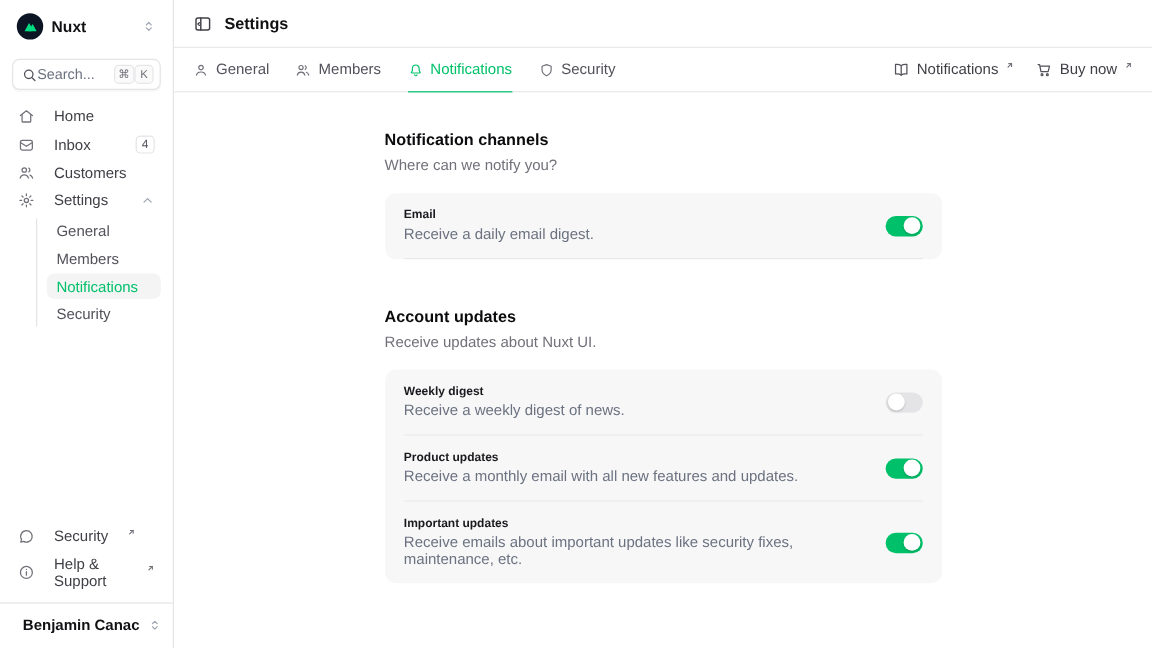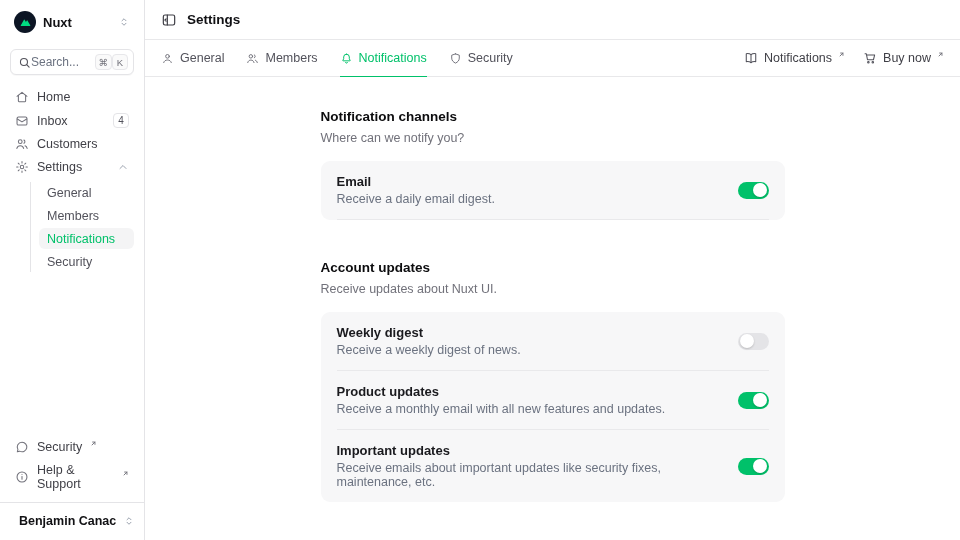--- a/index.html
+++ b/index.html
@@ -10,21 +10,21 @@
   
   .sidebar { width:145px; min-width:145px; border-right:1px solid #e4e4e7; display:flex; flex-direction:column; padding:8px 10px 0; }
   .team-row { display:flex; align-items:center; gap:7px; padding:3px 4px; border-radius:6px; }
   .team-logo { width:22px; height:22px; border-radius:50%; background:#0c1524; display:flex; align-items:center; justify-content:center; }
   .team-name { font-size:13px; font-weight:700; color:#111114; flex:1; }
   .updown { color:#9ca3af; display:flex; }
   .search-box { margin-top:13px; height:26px; border:1px solid #e4e4e7; border-radius:6px; background:#fff; display:flex; align-items:center; padding:0 5px 0 7px; box-shadow:0 1px 1px rgba(0,0,0,.03); }
   .search-box .ph { flex:1; font-size:12px; color:#6b7280; }
   .kbd { min-width:16px; height:16px; padding:0 3px; border:1px solid #e7e7ea; background:#fafafa; border-radius:4px; font-size:9.5px; color:#71717a; display:flex; align-items:center; justify-content:center; }
   .nav { margin-top:12px; display:flex; flex-direction:column; gap:3px; }
-  .nav-item { display:flex; align-items:center; gap:8px; padding:3px 5px; border-radius:6px; font-size:12.5px; font-weight:500; color:#3f3f46; }
+  .nav-item { display:flex; align-items:center; gap:16px; padding:3px 5px; border-radius:6px; font-size:12.5px; font-weight:500; color:#3f3f46; }
   .nav-item .nicon { color:#71717a; display:flex; }
   .nav-item .nlabel { flex:1; }
   .badge { min-width:16px; height:15px; padding:0 3px; border:1px solid #e4e4e7; border-radius:4px; font-size:10px; color:#52525b; display:flex; align-items:center; justify-content:center; background:#fff; }
   .sub-list { margin:2px 0 0 20px; border-left:1px solid #e4e4e7; padding-left:8px; display:flex; flex-direction:column; gap:2px; }
   .sub-item { padding:3.5px 8px; border-radius:6px; font-size:12.5px; color:#52525b; }
   .sub-item.active { background:#f4f4f5; color:var(--primary); font-weight:500; }
   .side-spacer { flex:1; }
   .side-foot { display:flex; flex-direction:column; gap:3px; padding-bottom:8px; }
   .user-row { border-top:1px solid #e4e4e7; margin:0 -10px; padding:8px 12px 9px; display:flex; align-items:center; gap:7px; }
   .avatar { width:20px; height:20px; border-radius:50%; background:radial-gradient(circle at 35% 30%, #4a4a52, #141417 70%); }
@@ -46,21 +46,21 @@
   .tab-link .licon { color:#52525b; display:flex; }
 
   .content { flex:1; overflow:hidden; padding:32px 0 20px; }
   .col { width:464px; margin:0 auto; }
   .section + .section { margin-top:40px; }
   .sec-title { font-size:13.5px; font-weight:700; color:#0c0c0e; }
   .sec-desc { margin-top:7px; font-size:12.5px; color:#71717a; }
   .card { margin-top:16px; background:#f7f7f8; border-radius:9px; }
   .card-row { display:flex; align-items:center; gap:16px; padding:13px 16px; }
   .row-text { flex:1; min-width:0; }
-  .row-label { font-size:13px; font-weight:600; color:#1a1a1e; }
+  .row-label { font-size:10px; font-weight:600; color:#1a1a1e; }
   .row-desc { margin-top:3px; font-size:12.5px; color:#6b7280; }
   .divider { height:1px; background:#e9e9eb; margin:0 16px; }
 
   .toggle { width:31px; height:17px; min-width:31px; border-radius:999px; background:#e4e4e7; position:relative; display:inline-block; cursor:pointer; }
   .toggle .knob { position:absolute; top:1.5px; left:2px; width:14px; height:14px; border-radius:50%; background:#fff; box-shadow:0 1px 2px rgba(0,0,0,.18); }
   .toggle.on { background:var(--primary); }
   .toggle.on .knob { left:auto; right:2px; }
 
   svg { display:block; }
 </style>

